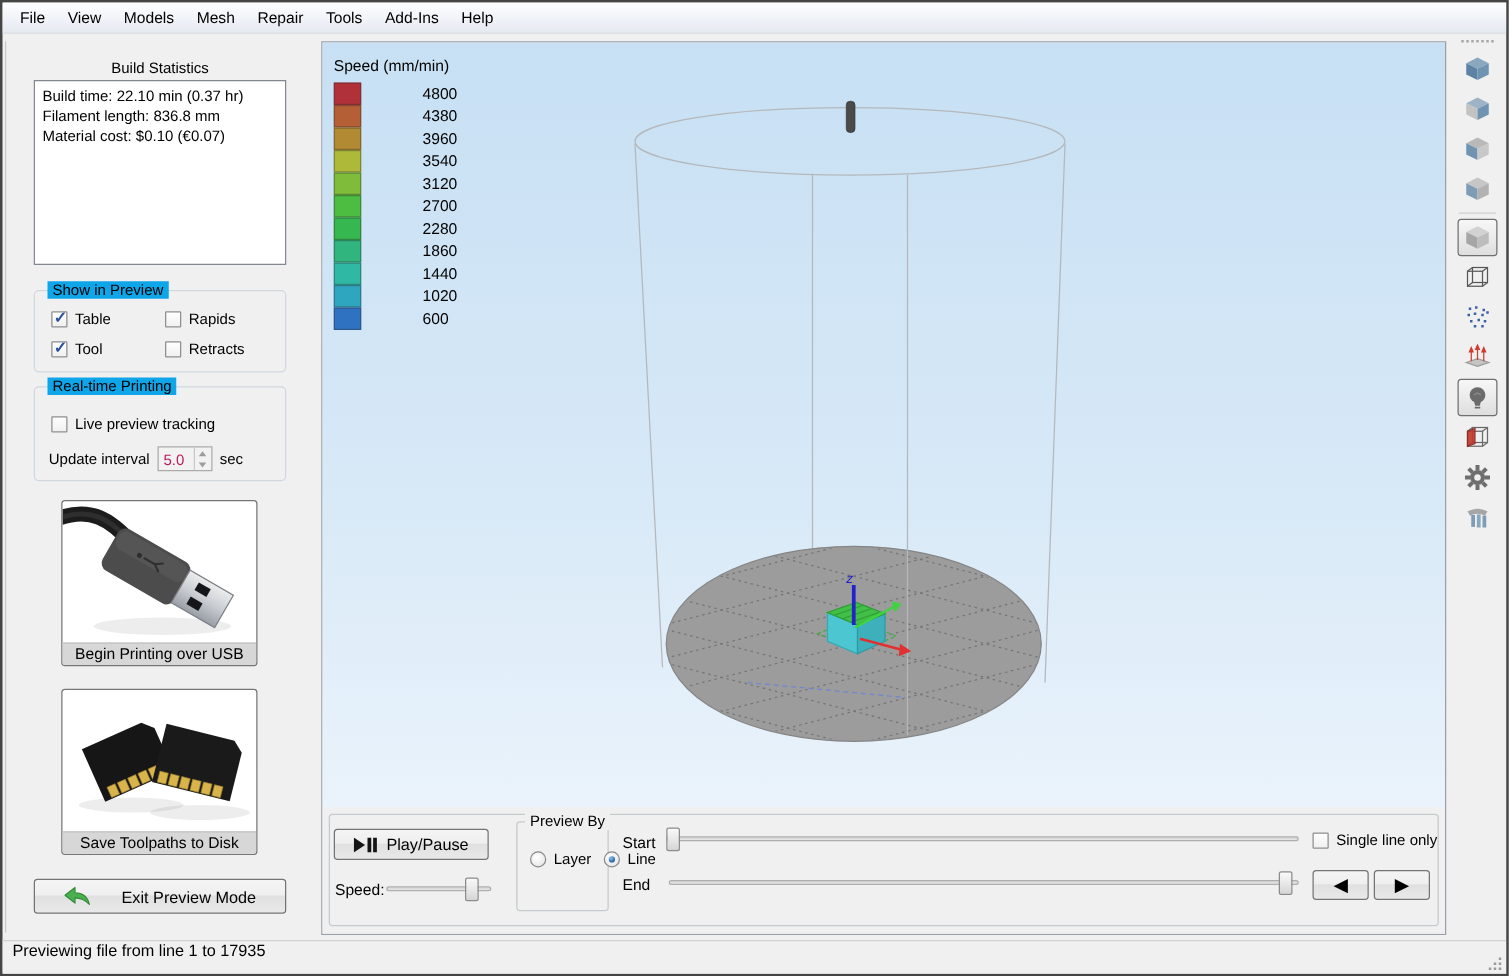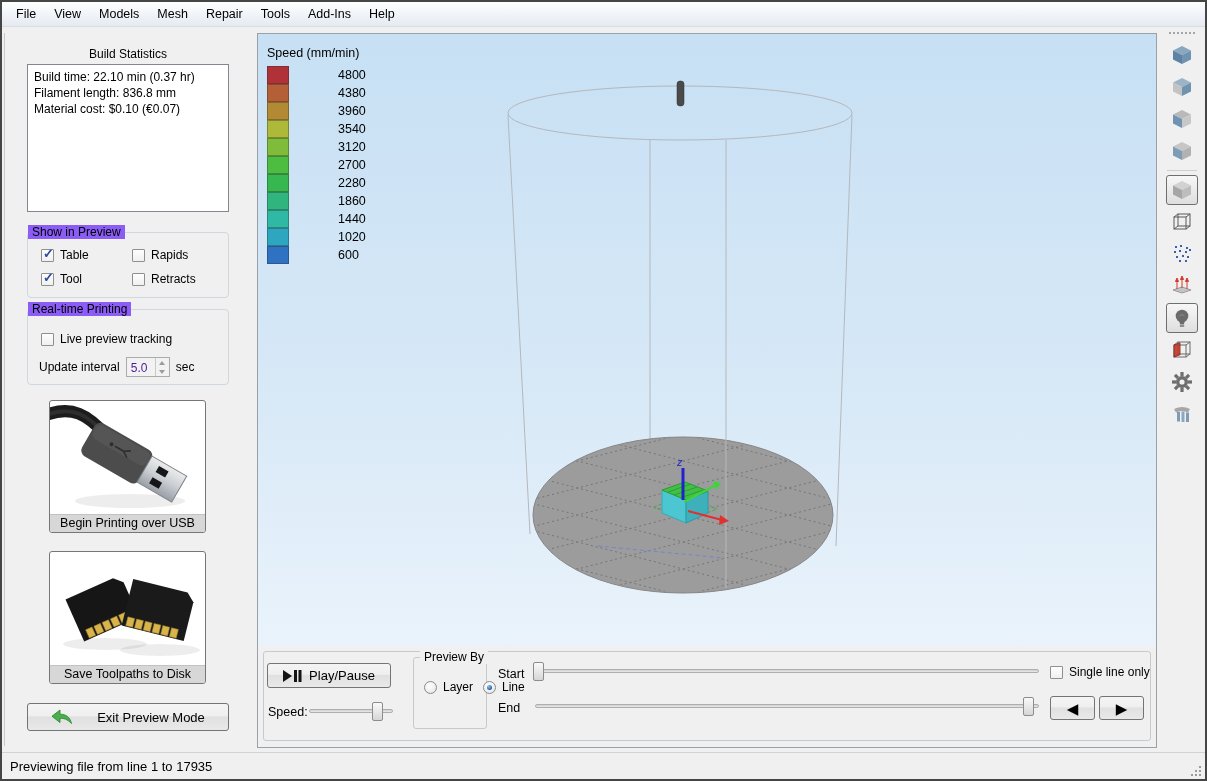--- a/index.html
+++ b/index.html
@@ -17,34 +17,34 @@
   
   .gutter { position:absolute; left:0; top:25px; width:6px; bottom:27px; }
   .gutter i { position:absolute; left:2px; top:6px; bottom:6px; width:1px; background:#c9c9c9; }
 
   
   .sidebar { position:absolute; left:6px; top:25px; width:240px; bottom:27px; }
   .stats-title { position:absolute; top:20px; left:0; width:100%; text-align:center; }
   .stats-box { position:absolute; left:19px; top:37px; width:202px; height:148px; background:#fff;
     border:1px solid #828790; padding:4px 6px; line-height:16px; overflow:hidden; }
   .gbox { position:absolute; border:1px solid #d0d7de; border-radius:4px; }
-  .gtitle { position:absolute; top:-8px; left:0; background:#8b5cf6; padding:0 4px; white-space:nowrap; }
+  .gtitle { position:absolute; top:-8px; left:10px; background:#0ea5e9; padding:0 4px; white-space:nowrap; }
   #gbox-show { left:19px; top:205px; width:202px; height:66px; }
   .cbgrid { position:absolute; left:13px; top:15px; right:4px; display:grid;
     grid-template-columns:91px 1fr; row-gap:10px; }
   .cb { display:flex; align-items:center; gap:6px; cursor:default; white-space:nowrap; }
   .box { width:13px; height:13px; flex:0 0 13px; background:linear-gradient(#fefefe,#f0f0f0);
     border:1px solid #8f8f8f; position:relative; border-radius:1px; }
   .box[data-checked="true"]::after { content:"✓"; position:absolute; left:1px; top:-4px;
     font-size:13px; font-weight:bold; color:#2b4f9e; }
   #gbox-rt { left:19px; top:282px; width:202px; height:76px; }
   #cb-live { position:absolute; left:13px; top:22px; }
   .introw { position:absolute; left:11px; top:47px; display:flex; align-items:center; gap:6px; }
   .spinner { width:44px; height:20px; border:1px solid #ababab; background:#f2f2f2; display:flex; }
-  .spin-val { flex:1; color:#4c1d95; padding:3px 0 0 4px; }
+  .spin-val { flex:1; color:#be185d; padding:3px 0 0 4px; }
   .spin-btns { width:14px; border-left:1px solid #c9c9c9; display:flex; flex-direction:column; }
   .spin-btns span { flex:1; display:flex; align-items:center; justify-content:center; }
   .tri-up { width:0; height:0; border-left:3px solid transparent; border-right:3px solid transparent; border-bottom:4px solid #9c9c9c; }
   .tri-dn { width:0; height:0; border-left:3px solid transparent; border-right:3px solid transparent; border-top:4px solid #9c9c9c; }
 
   .imgbtn { position:absolute; left:41px; width:157px; height:133px; border:1px solid #767676;
     border-radius:3px; background:#fff; overflow:hidden; cursor:default; }
   .imgbtn svg { display:block; }
   .imgcap { position:absolute; left:0; right:0; bottom:0; height:18px; background:#d7d7d7;
     border-top:1px solid #c2c2c2; text-align:center; line-height:17px; font-size:12.5px; }
@@ -100,21 +100,21 @@
   .toolbar { position:absolute; left:1156px; top:25px; width:47px; bottom:27px;
     display:flex; flex-direction:column; align-items:center; padding-top:5px; }
   .tgrip { width:26px; border-top:2px dotted #a6a6a6; margin-bottom:5px; }
   .tool { width:32px; height:30px; display:flex; align-items:center; justify-content:center; margin:1px 0; }
   .tool.selected { border:1px solid #6f6f6f; border-radius:3px;
     background:linear-gradient(#f7f7f7,#dedede); }
   .tsep { width:30px; border-top:1px solid #cfcfcf; margin:3px 0; }
 
   
   .statusbar { position:absolute; left:0; right:0; bottom:0; height:27px; background:#f0f0f0;
-    border-top:1px solid #d2d2d2; display:flex; align-items:center; padding-left:8px; font-size:13px; }
+    border-top:1px solid #d2d2d2; display:flex; align-items:flex-start; padding-left:8px; font-size:13px; }
   .resize-grip { position:absolute; right:1px; bottom:1px; width:14px; height:14px; }
   .resize-grip i { position:absolute; left:1px; top:10px; width:2px; height:2px; background:#9a9a9a;
     box-shadow:4px 0 #9a9a9a, 8px 0 #9a9a9a, 4px -4px #9a9a9a, 8px -4px #9a9a9a, 8px -8px #9a9a9a; }
 </style>
 </head>
 <body>
 
 <div class="window">
 
   <div class="menubar">

